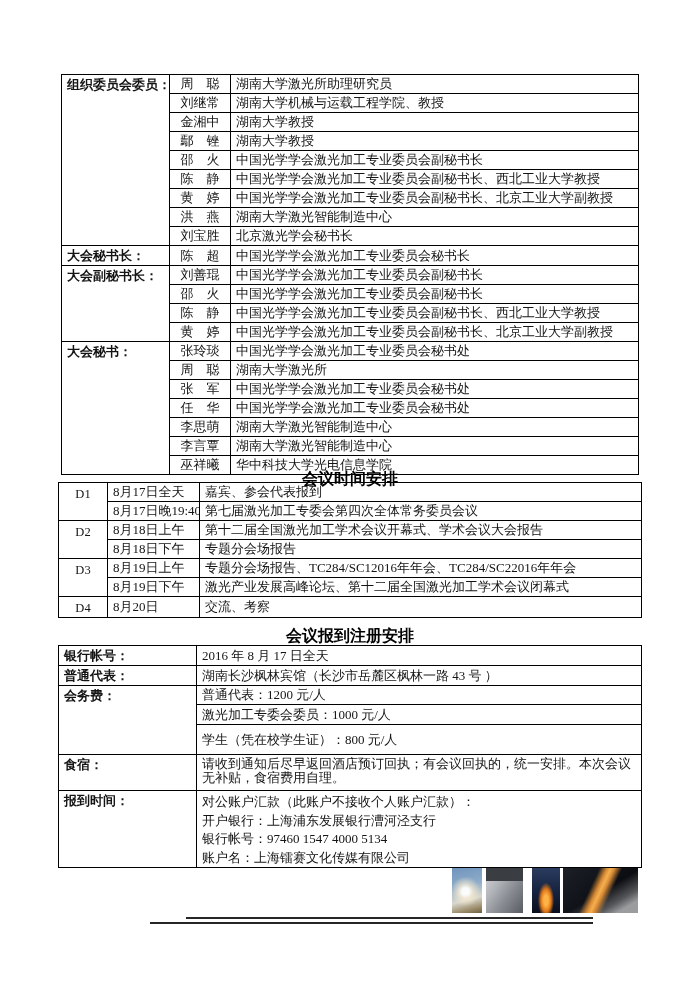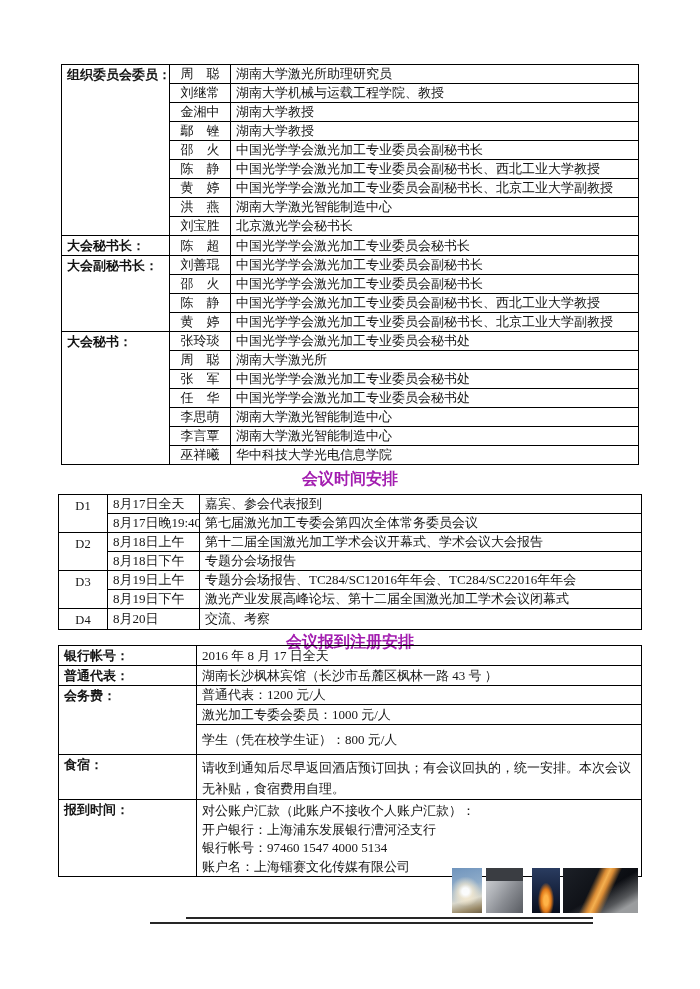--- a/index.html
+++ b/index.html
@@ -7,38 +7,38 @@
     position:relative;width:700px;height:989px;background:#ffffff;
     font-family:"Liberation Serif","DejaVu Serif",serif;color:#141414;
     overflow:hidden;
   }
   table{border-collapse:collapse;table-layout:fixed;position:absolute;}
   td{
     border:1px solid #000;font-size:13px;line-height:18px;
     padding:0 5px;vertical-align:middle;overflow:hidden;white-space:nowrap;
   }
   
-  .t1{left:61px;top:64px;width:577px;height:400px;}
-  
-  .t2{left:58px;top:494px;width:583px;height:110px;}
+  .t1{left:61px;top:74px;width:577px;height:400px;}
+  
+  .t2{left:58px;top:482px;width:583px;height:110px;}
   
   .t3{left:58px;top:645px;width:583px;}
   .lbl{font-weight:bold;vertical-align:top;padding-top:1px;}
   .nm{text-align:center;padding:0 2px;}
   .dcol{text-align:center;vertical-align:top;padding-top:2px;font-size:12.5px;}
-  .wrap{white-space:normal;line-height:21px;vertical-align:top;padding-top:2px;}
+  .wrap{white-space:normal;line-height:14px;vertical-align:top;padding-top:2px;}
   .multiline{vertical-align:top;padding-top:2px;}
   .multiline div{line-height:18.6px;}
   .heading{
     position:absolute;left:0;width:700px;text-align:center;
-    font-weight:bold;font-size:16px;color:#a21caf;
+    font-weight:bold;font-size:16px;color:#000000;
     font-family:"Liberation Sans","DejaVu Sans",sans-serif;
   }
   .heading-1{top:469px;}
-  .heading-2{top:626px;margin-top:6px;}
+  .heading-2{top:626px;}
   
   .photo{position:absolute;top:868px;height:45px;}
   .photo-rocket{
     left:452px;width:30px;
     background:
       radial-gradient(circle at 45% 52%, rgba(255,255,255,.95) 0 12%, rgba(255,240,210,.65) 26%, rgba(255,255,255,0) 52%),
       linear-gradient(165deg,#6f94bd 0%,#8fACc9 40%,#d9d8cd 68%,#9a8a68 88%,#6d5f46 100%);
   }
   .photo-metal{
     left:486px;width:37px;

